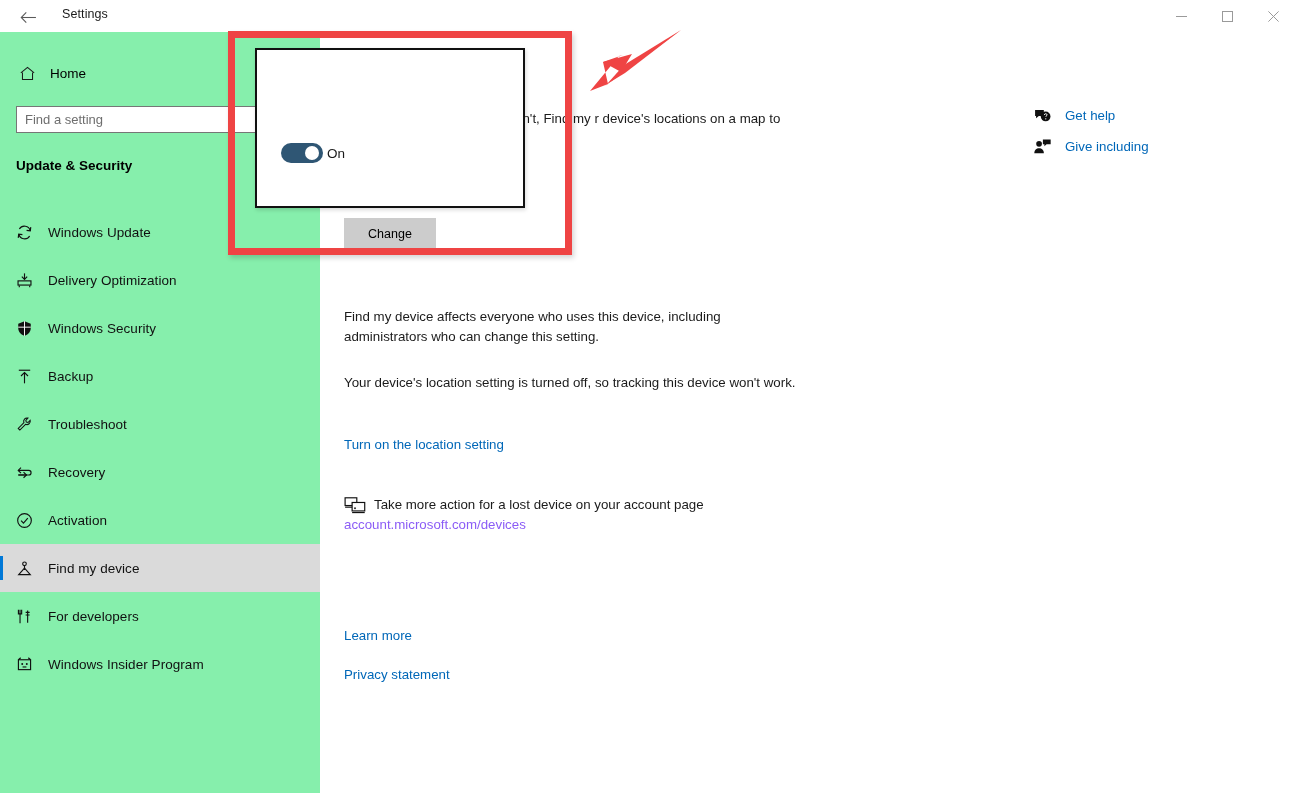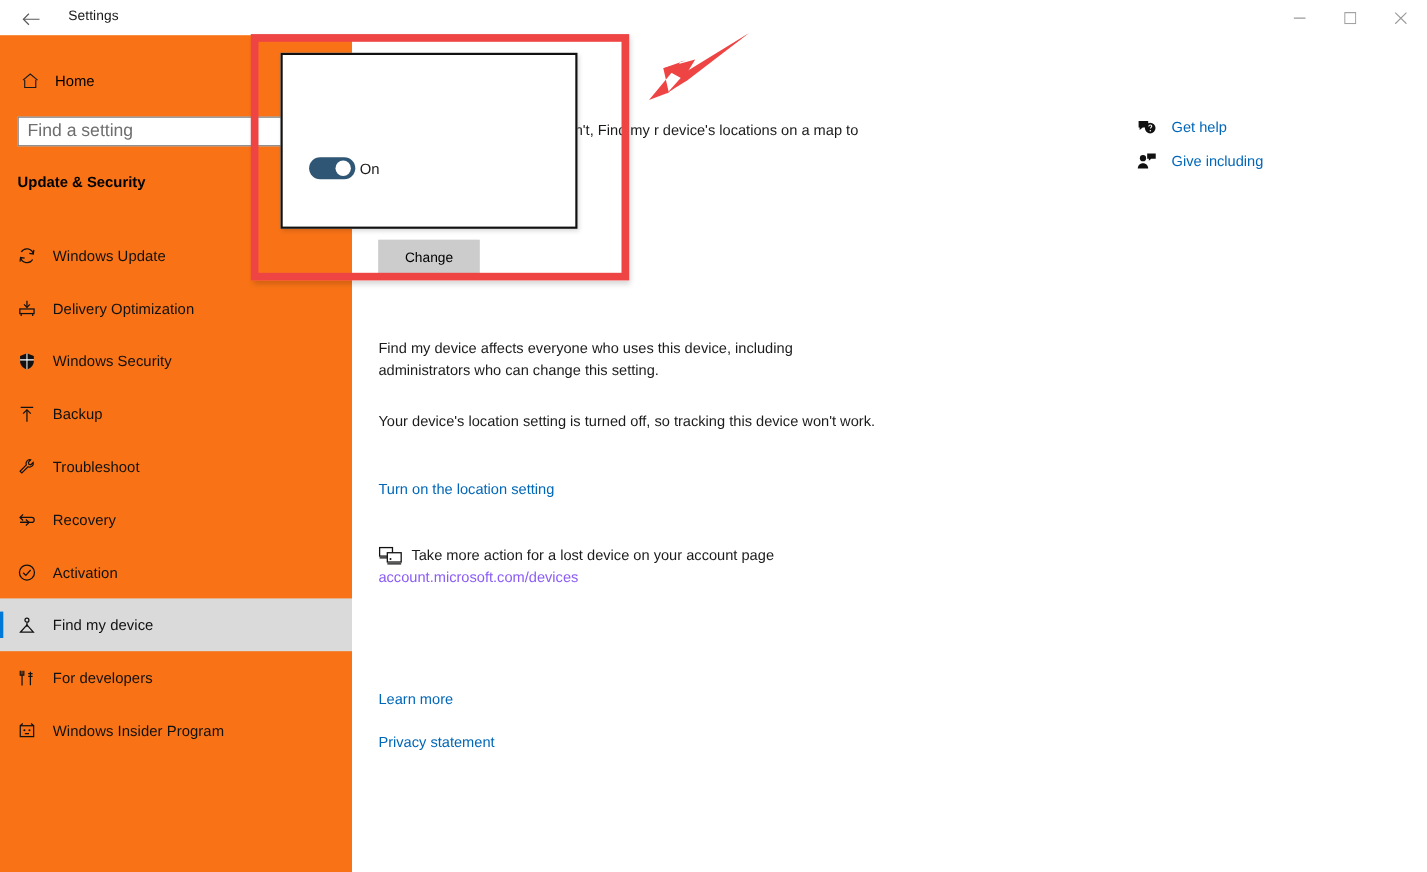--- a/index.html
+++ b/index.html
@@ -16,26 +16,26 @@
   .titlebar{position:absolute;left:0;top:0;width:1297px;height:32px;background:#ffffff;z-index:20;}
   .back-btn{position:absolute;left:8px;top:4px;width:40px;height:26px;display:flex;align-items:center;justify-content:center;}
   .back-btn svg{display:block;}
   .win-title{position:absolute;left:62px;top:7px;font-size:12.5px;color:#1a1a1a;letter-spacing:.1px;}
   .wctl{position:absolute;top:0;width:46px;height:32px;display:flex;align-items:center;justify-content:center;}
   .wctl.min{right:93px;}
   .wctl.max{right:47px;}
   .wctl.close{right:1px;}
 
   
-  .sidebar{position:absolute;left:0;top:0;width:320px;height:793px;background:#f97316;z-index:5;}
+  .sidebar{position:absolute;left:0;top:0;width:320px;height:793px;background:#86efac;z-index:5;}
   .home-row{position:absolute;left:0;top:56px;width:320px;height:34px;display:flex;align-items:center;}
   .home-ico{width:46px;display:flex;justify-content:center;align-items:center;margin-left:4px;}
   .home-label{font-size:13.5px;color:#000;}
   .searchbox{position:absolute;left:16px;top:106px;width:288px;height:27px;background:#ffffff;border:1px solid #767676;box-sizing:border-box;}
-  .searchbox input{border:0;outline:0;width:100%;height:100%;box-sizing:border-box;padding:0 8px;font-size:16px;color:#333;background:transparent;font-family:inherit;}
+  .searchbox input{border:0;outline:0;width:100%;height:100%;box-sizing:border-box;padding:0 8px;font-size:13px;color:#333;background:transparent;font-family:inherit;}
   .searchbox input::placeholder{color:#6e6e6e;}
   .cat-title{position:absolute;left:16px;top:158px;font-size:13.5px;font-weight:bold;color:#000;}
 
   .navlist{position:absolute;left:0;top:208px;width:320px;}
   .navitem{position:relative;height:48px;display:flex;align-items:center;}
   .navitem .sel-bar{position:absolute;left:0;top:12px;width:3px;height:24px;background:#0078d7;display:none;}
   .navitem.selected{background:#dadada;}
   .navitem.selected .sel-bar{display:block;}
   .navitem .nav-ico{width:48px;min-width:48px;display:flex;align-items:center;justify-content:center;}
   .navitem .nav-label{font-size:13.5px;color:#111;letter-spacing:.05px;}

